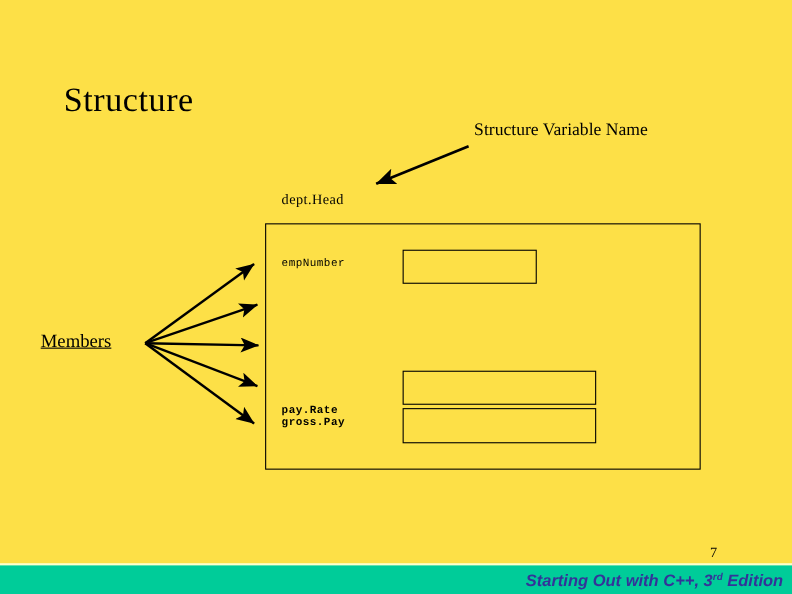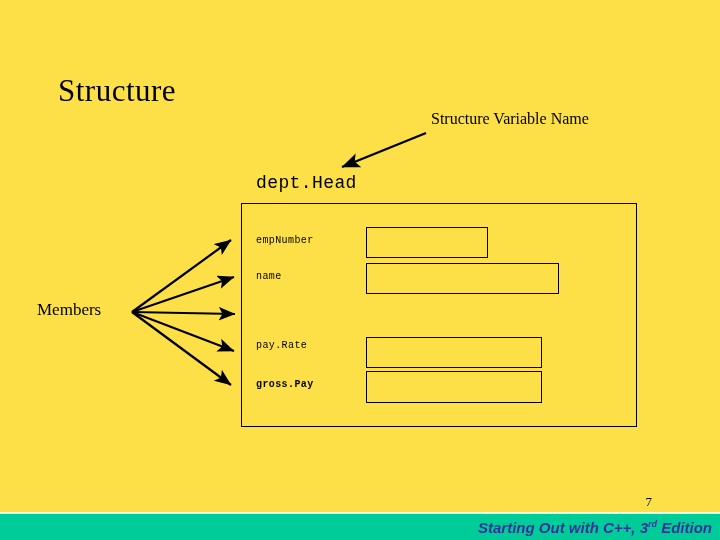--- a/index.html
+++ b/index.html
@@ -42,27 +42,28 @@
     margin-left: 37px;
   }
   .members-label {
     position: absolute;
     left: 37px;
     top: 300px;
     font-family: "Liberation Serif", serif;
     font-size: 17px;
     color: #000000;
     white-space: nowrap;
+    text-decoration: underline;
   }
 
   
   .mono-label {
     position: absolute;
-    font-family: Liberation Mono, monospace;
-    font-size: 18px;
+    font-family: Liberation Serif, serif;
+    font-size: 13px;
     color: #000000;
     white-space: nowrap;
     letter-spacing: 0.4px;
   }
   .struct-var-name {
     left: 256px;
     top: 173px;
   }
 
   
@@ -104,21 +105,21 @@
   
   .row-0 .member-name { top: 235px; }
   .row-0 .member-box  { top: 227px; width: 122px; height: 31px; }
 
   .row-1 .member-name { top: 271px; }
   .row-1 .member-box  { top: 263px; width: 193px; height: 31px; }
 
   .row-2 .member-name { top: 312px; }
   .row-2 .member-box  { top: 299px; width: 176px; height: 35px; }
 
-  .row-3 .member-name { top: 340px; }
+  .row-3 .member-name { top: 368px; font-weight: bold; }
   .row-3 .member-box  { top: 337px; width: 176px; height: 31px; }
 
   .row-4 .member-name { top: 379px; font-weight: bold; }
   .row-4 .member-box  { top: 371px; width: 176px; height: 32px; }
 
   
   .arrow-layer {
     position: absolute;
     left: 0;
     top: 0;
@@ -170,24 +171,20 @@
   <div class="var-name-label">Structure Variable Name</div>
 
   <div class="mono-label struct-var-name">dept.Head</div>
 
   <div class="members-label">Members</div>
 
   <div class="struct-box"></div>
 
   <div class="member-row row-0">
     <div class="member-name">empNumber</div>
-    <div class="member-box"></div>
-  </div>
-  <div class="member-row row-1">
-    <div class="member-name">name</div>
     <div class="member-box"></div>
   </div>
   <div class="member-row row-3">
     <div class="member-name">pay.Rate</div>
     <div class="member-box"></div>
   </div>
   <div class="member-row row-4">
     <div class="member-name">gross.Pay</div>
     <div class="member-box"></div>
   </div>

